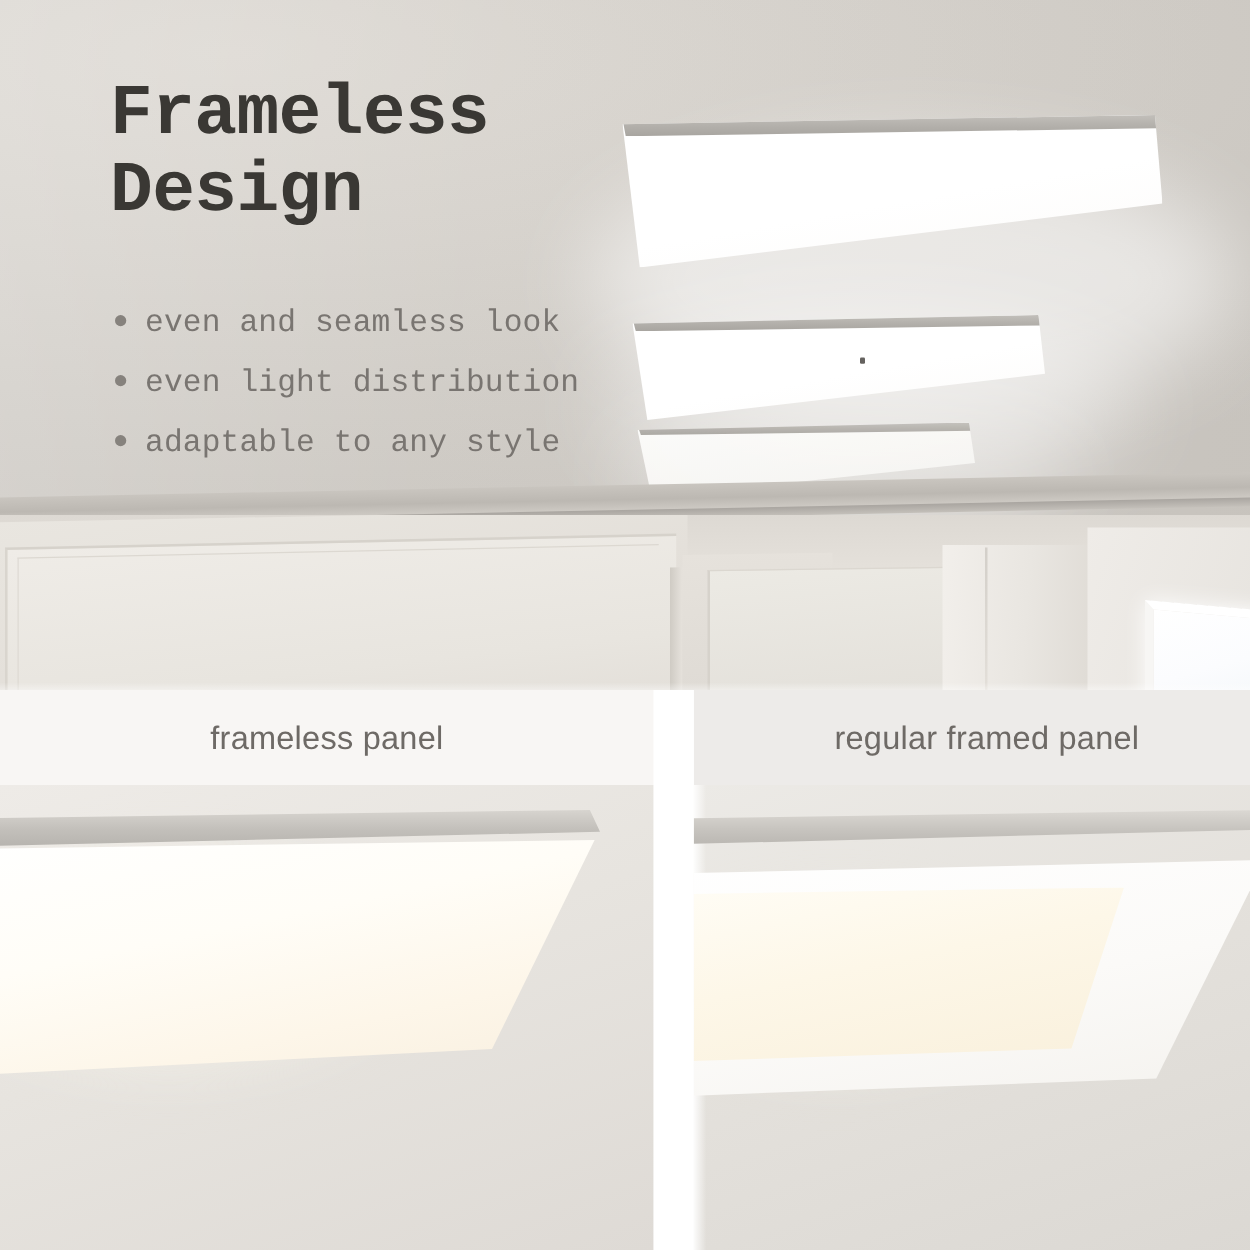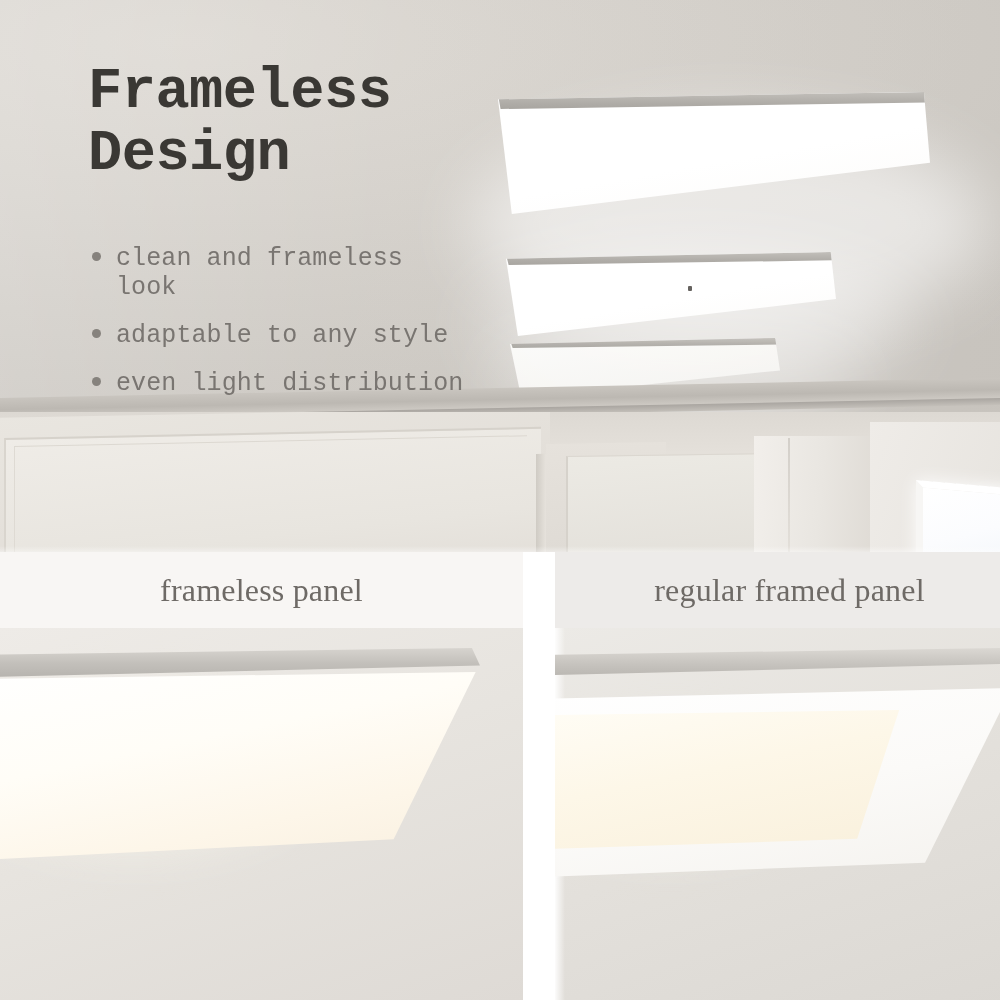--- a/index.html
+++ b/index.html
@@ -185,21 +185,21 @@
   .col-gap{
     position:absolute;left:523px;top:0;width:8px;height:448px;background:#ffffff;z-index:6;
   }
   .col-label-bar{
     position:absolute;left:0;top:0;width:100%;height:76px;
     display:flex;align-items:center;justify-content:center;
   }
   #col-left .col-label-bar{background:#f8f6f4;}
   #col-right .col-label-bar{background:#edebe9;}
   .col-label{
-    font-size:32px;color:#6e6a66;letter-spacing:0.2px;font-family:Liberation Serif, serif;
+    font-size:26px;color:#6e6a66;letter-spacing:0.2px;
   }
   .col-scene{
     position:absolute;left:0;top:76px;width:100%;height:372px;
     overflow:hidden;
   }
   #col-left .col-scene{
     background:linear-gradient(160deg,#eeebe7 0%, #e7e4df 45%, #dedad5 100%);
   }
   #col-right .col-scene{
     background:linear-gradient(160deg,#eceae6 0%, #e4e1dc 45%, #dbd8d3 100%);
@@ -304,29 +304,29 @@
       <div class="room-floorline"></div>
     </div>
 
     <div class="hero-copy">
       <div class="headline">Frameless
 Design</div>
 
       <div class="bullets">
         <div class="bullet-row">
           <span class="bullet-dot"></span>
-          <span class="bullet-text">clean and frameless look</span>
+          <span class="bullet-text">even and seamless look</span>
+        </div>
+        <div class="bullet-row">
+          <span class="bullet-dot"></span>
+          <span class="bullet-text">even light distribution</span>
         </div>
         <div class="bullet-row">
           <span class="bullet-dot"></span>
           <span class="bullet-text">adaptable to any style</span>
-        </div>
-        <div class="bullet-row">
-          <span class="bullet-dot"></span>
-          <span class="bullet-text">even light distribution</span>
         </div>
       </div>
     </div>
 
   </div>
 
   <div class="compare">
 
     <div class="col" id="col-left">
       <div class="col-label-bar">

